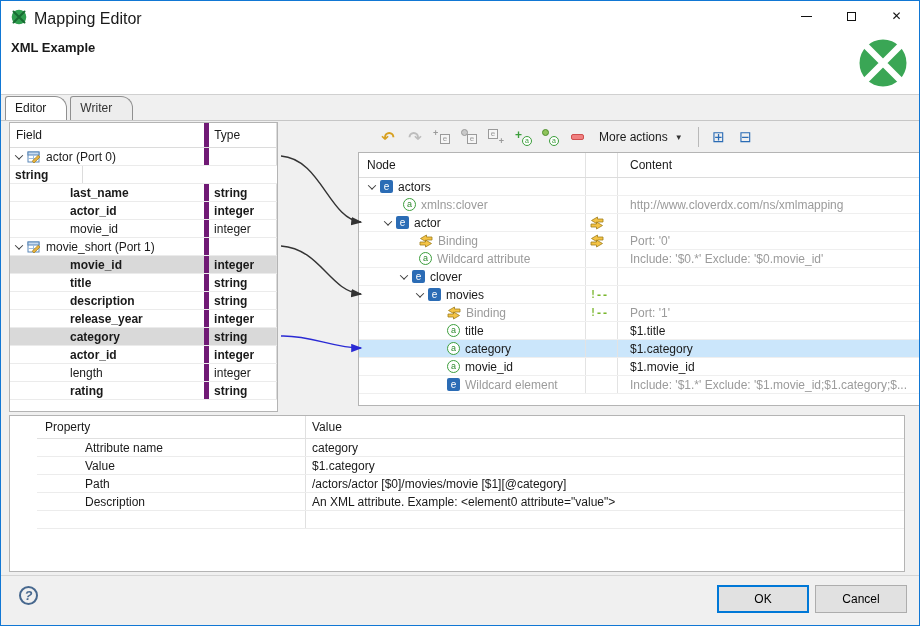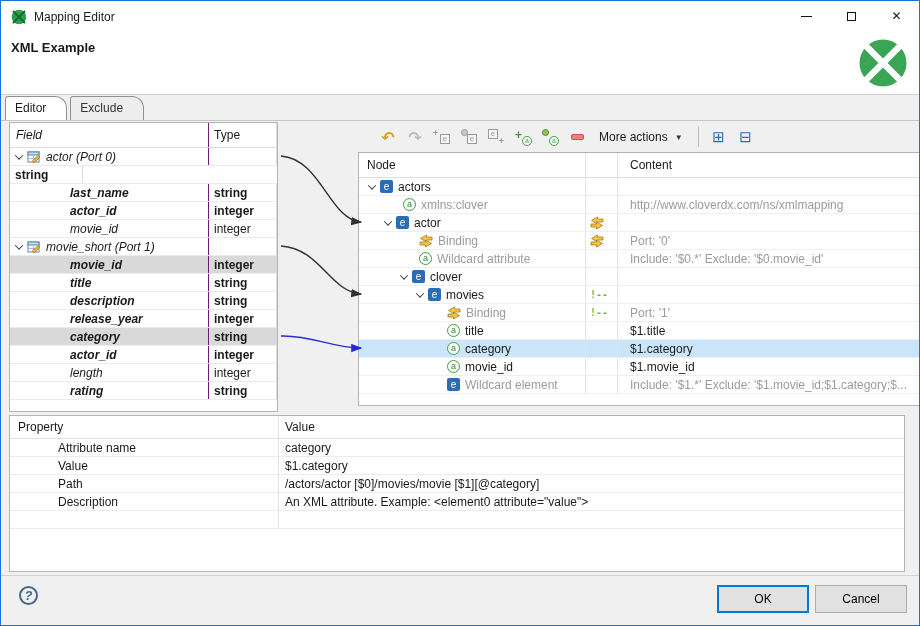--- a/index.html
+++ b/index.html
@@ -4,41 +4,41 @@
 <style>
   * { box-sizing: border-box; margin: 0; padding: 0; }
   body { font-family: "Liberation Sans", "DejaVu Sans", sans-serif; background:#555; }
   .win {
     position: relative; width: 920px; height: 626px; background:#fff;
     border: 1px solid #1177d4; overflow: hidden; font-size: 12px; color:#1a1a1a;
   }
   
   .titlebar { position:absolute; left:0; top:0; width:100%; height:32px; background:#fff; }
   .titlebar .app-ic { position:absolute; left:10px; top:8px; }
-  .titlebar .t-txt { position:absolute; left:33px; top:9px; font-size:12px; }
+  .titlebar .t-txt { position:absolute; left:33px; top:9px; font-size:16px; }
   .win-controls { position:absolute; right:0; top:0; display:flex; height:30px; }
   .win-btn { width:45px; height:30px; display:flex; align-items:center; justify-content:center; font-size:12px; color:#111; }
   .win-btn .sq { width:9px; height:9px; border:1px solid #111; display:inline-block; }
   .win-btn .dash { width:11px; height:1px; background:#111; display:inline-block; }
   
   .heading { position:absolute; left:10px; top:39px; font-size:13px; font-weight:bold; }
   .logo { position:absolute; right:10px; top:36px; }
   
   .main { position:absolute; left:0; top:93px; width:920px; height:482px; background:#f0f0f0; border-top:1px solid #d0d0d0; }
   .tabbar { position:absolute; left:0; top:0; width:100%; height:26px; border-bottom:1px solid #c6c6c6; display:flex; align-items:flex-end; padding-left:4px; }
   .tab { height:24px; line-height:22px; padding:0 20px 0 9px; border:1px solid #909090; border-bottom:none;
          border-radius:3px 12px 0 0; margin-right:3px; position:relative; }
   .tab.active { background:#fff; z-index:2; }
   .tab.inactive { background:#ededed; color:#333; }
   
   .panel { background:#fff; border:1px solid #b4b4b4; position:absolute; overflow:hidden; }
   .ftable { left:8px; top:27px; width:269px; height:290px; }
   .ft-row { display:flex; height:18px; align-items:center; }
   .ft-head { height:25px; }
-  .ft-row .c-field { width:215px; height:100%; border-right:1px solid #701a75; display:flex; align-items:center; overflow:hidden;font-style:italic; }
+  .ft-row .c-field { width:215px; height:100%; border-right:5px solid #701a75; display:flex; align-items:center; overflow:hidden; }
   .ft-row .c-type { width:73px; height:100%; border-right:1px solid #dcdcdc; display:flex; align-items:center; padding-left:5px; overflow:hidden; }
   .ft-row .c-x { flex:1; height:100%; }
   .ft-row { border-bottom:1px solid #ebebeb; }
   .ft-head { border-bottom:1px solid #dcdcdc; }
   .ft-head .c-field { padding-left:6px; }
   .ft-row.sel { background:#d9d9d9; }
   .ft-row .fname { padding-left:60px; }
   .ft-row.bold .fname, .ft-row.bold .c-type { font-weight:bold; }
   .grp { display:flex; align-items:center; padding-left:6px; gap:5px; }
   
@@ -72,21 +72,21 @@
   .t-head .t-node { padding-left:8px; }
   .gray { color:#9b9b9b; }
   .ic-e { width:13px; height:13px; background:#2b6cb5; border-radius:2px; color:#fff; font-size:10px; line-height:13px;
           text-align:center; flex:none; display:inline-block; }
   .ic-a { width:13px; height:13px; border-radius:50%; border:1.5px solid #3c9e3c; color:#2f8a2f; font-size:9px;
           line-height:10px; text-align:center; flex:none; display:inline-block; background:#fff; }
   .ic-key { color:#7ab62e; font-weight:bold; font-size:10px; letter-spacing:0; font-family:"DejaVu Sans Mono", monospace; }
   .bindsvg { flex:none; }
   
   .props { left:8px; top:320px; width:896px; height:157px; }
-  .p-row { display:flex; height:18px; align-items:center; border-bottom:1px solid #ececec; }
+  .p-row { display:flex; height:18px; align-items:center; border-bottom:1px solid #ececec;margin-left:27px; }
   .p-head { height:23px; border-bottom:1px solid #e0e0e0; }
   .p-name { width:269px; height:100%; border-right:1px solid #e0e0e0; display:flex; align-items:center; padding-left:48px; }
   .p-name.h { padding-left:8px; }
   .p-name.grp2 { padding-left:10px; gap:6px; font-weight:bold; }
   .p-val { flex:1; height:100%; display:flex; align-items:center; padding-left:6px; overflow:hidden; white-space:nowrap; }
   
   .footer { position:absolute; left:0; bottom:0; width:100%; height:50px; background:#f0f0f0; border-top:1px solid #d4d4d4; }
   .help { position:absolute; left:18px; top:10px; width:19px; height:19px; border-radius:50%; border:2px solid #47688e;
           color:#47688e; font-size:13px; font-weight:bold; display:flex; align-items:center; justify-content:center; font-style:italic; }
   .btn { position:absolute; top:9px; width:92px; height:28px; background:#e1e1e1; border:1px solid #adadad;
@@ -122,21 +122,21 @@
   <div class="heading">XML Example</div>
   <svg class="logo" width="52" height="52" viewBox="0 0 52 52">
     <circle cx="26" cy="26" r="23.5" fill="#3aa655"></circle>
     <path d="M7 7 L45 45 M45 7 L7 45" stroke="#ffffff" stroke-width="6.5" stroke-linecap="round"></path>
   </svg>
 
   <div class="main">
 
     <div class="tabbar">
       <div class="tab active">Editor</div>
-      <div class="tab inactive">Exclude</div>
+      <div class="tab inactive">Writer</div>
     </div>
 
     <div class="panel ftable">
       <div class="ft-row ft-head">
         <div class="c-field">Field</div>
         <div class="c-type">Type</div>
         <div class="c-x"></div>
       </div>
 
       <div class="ft-row">

